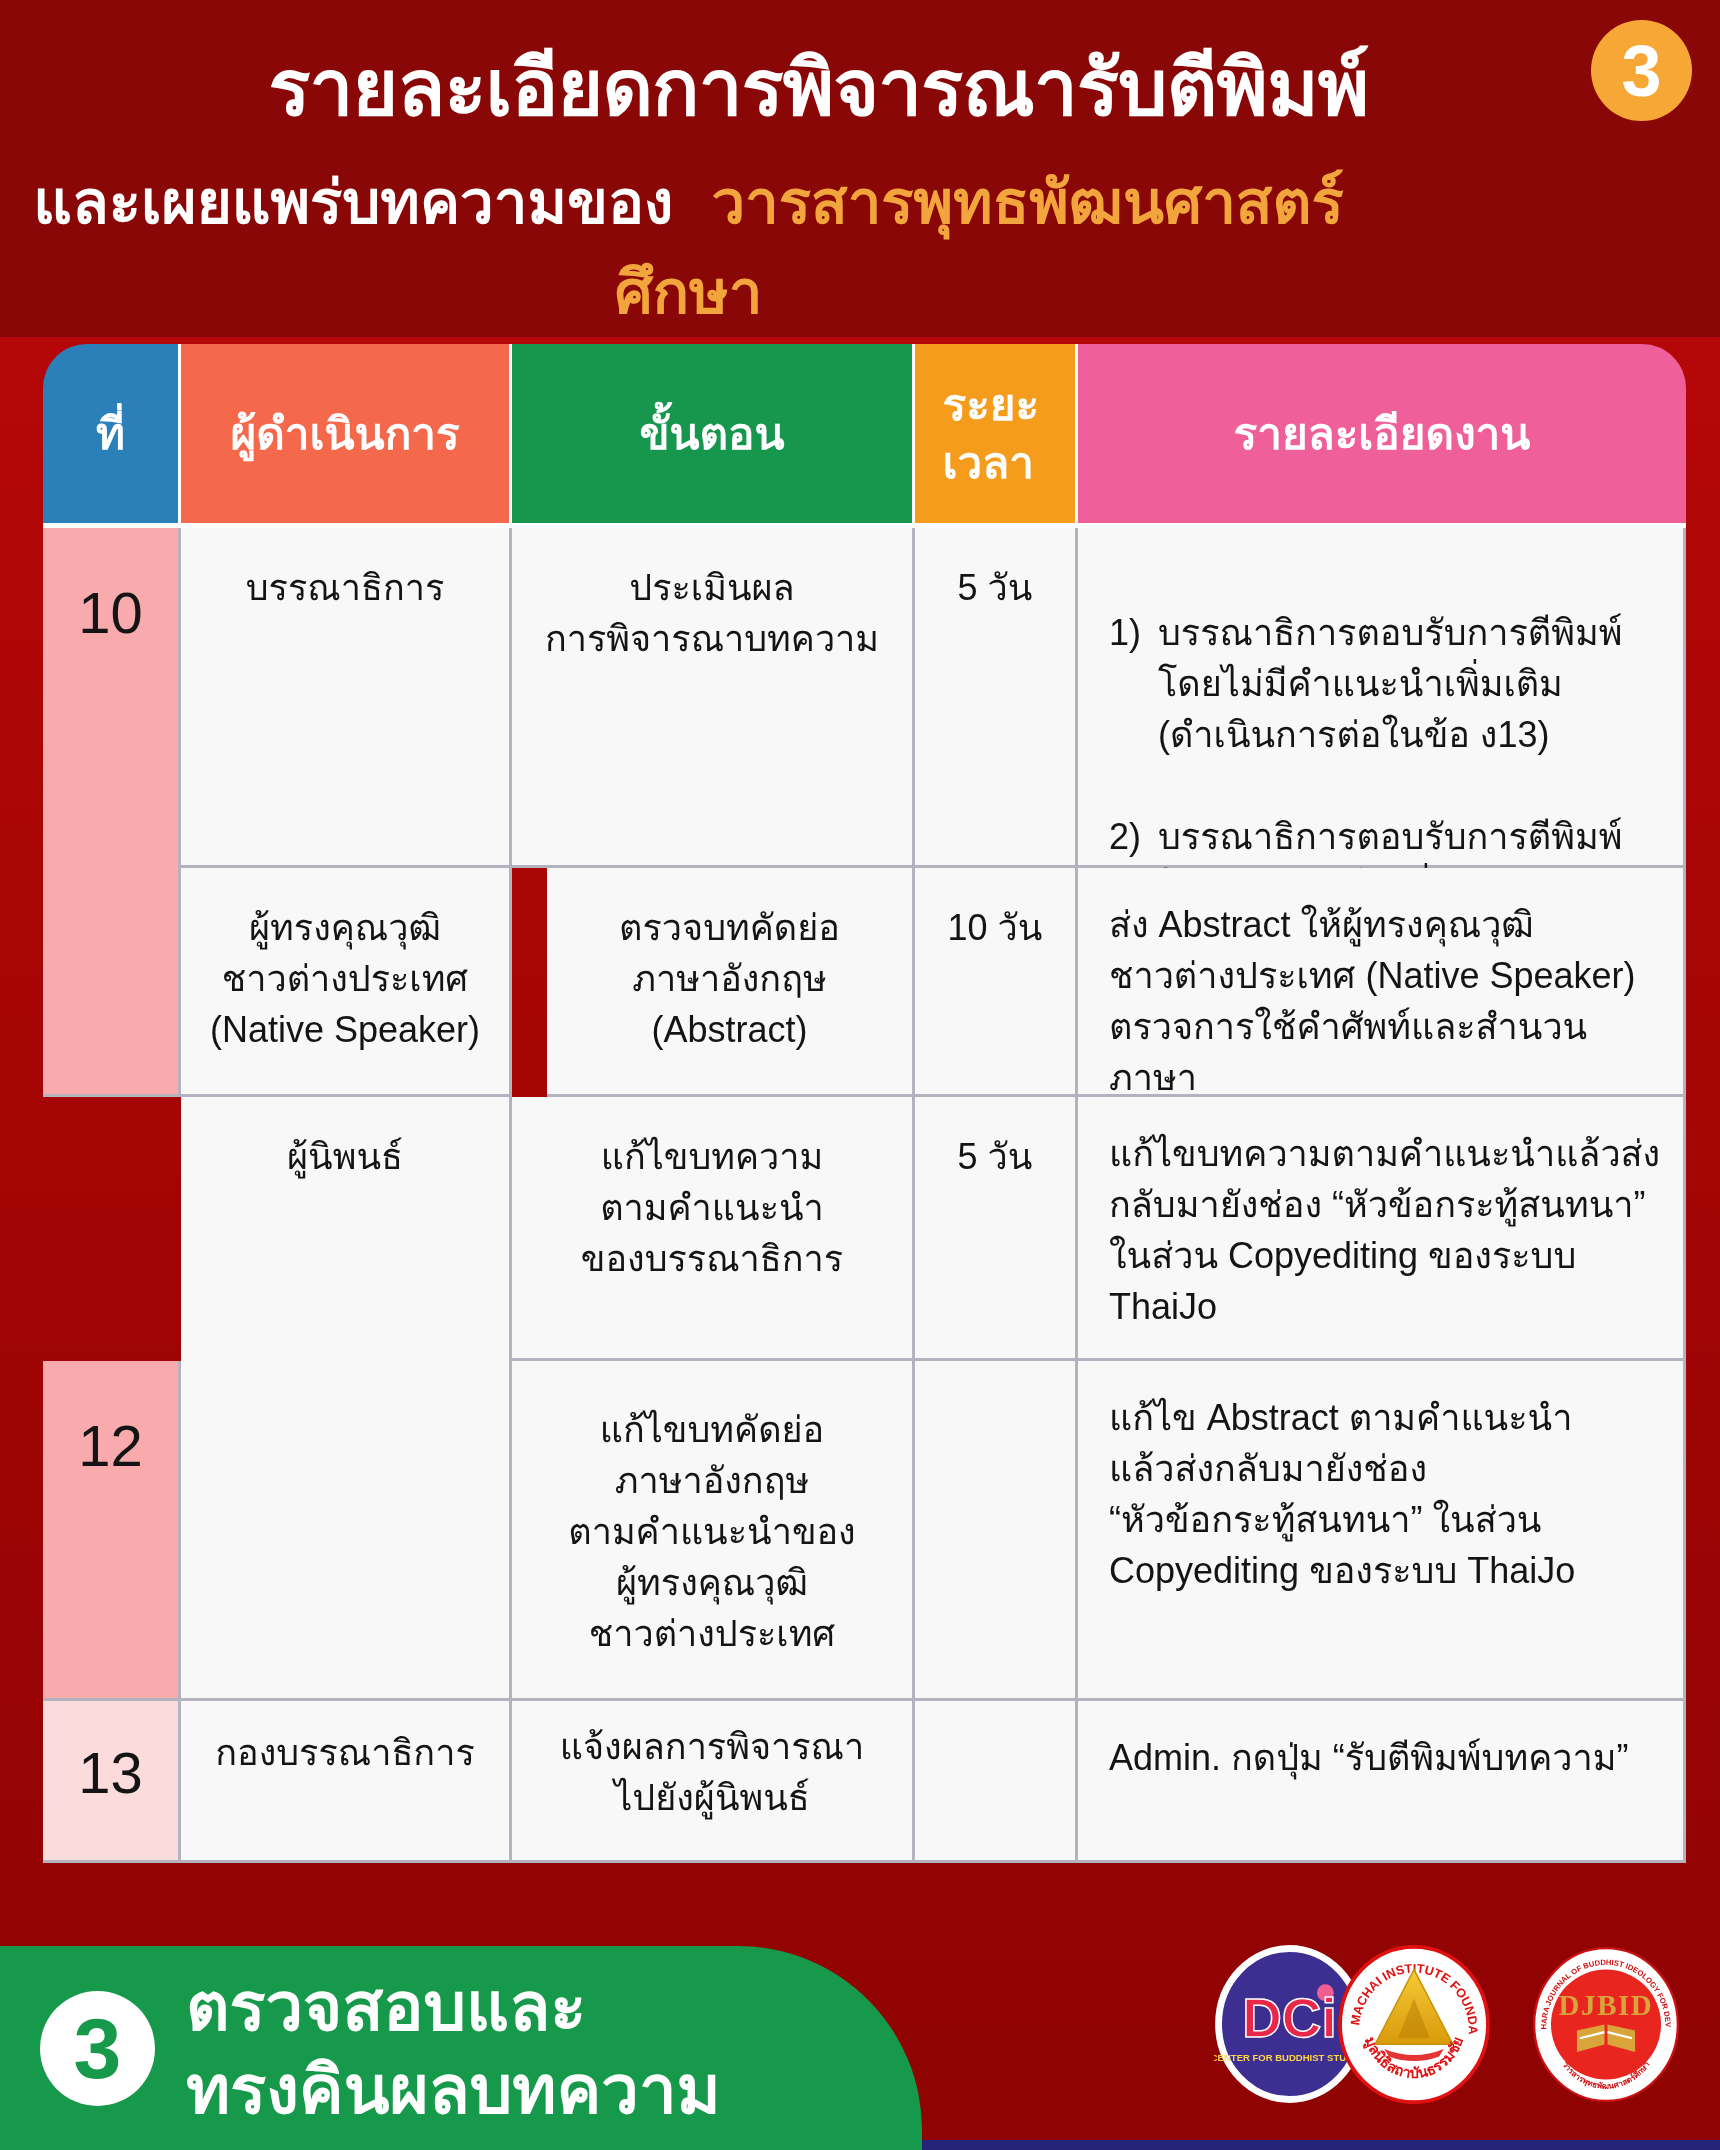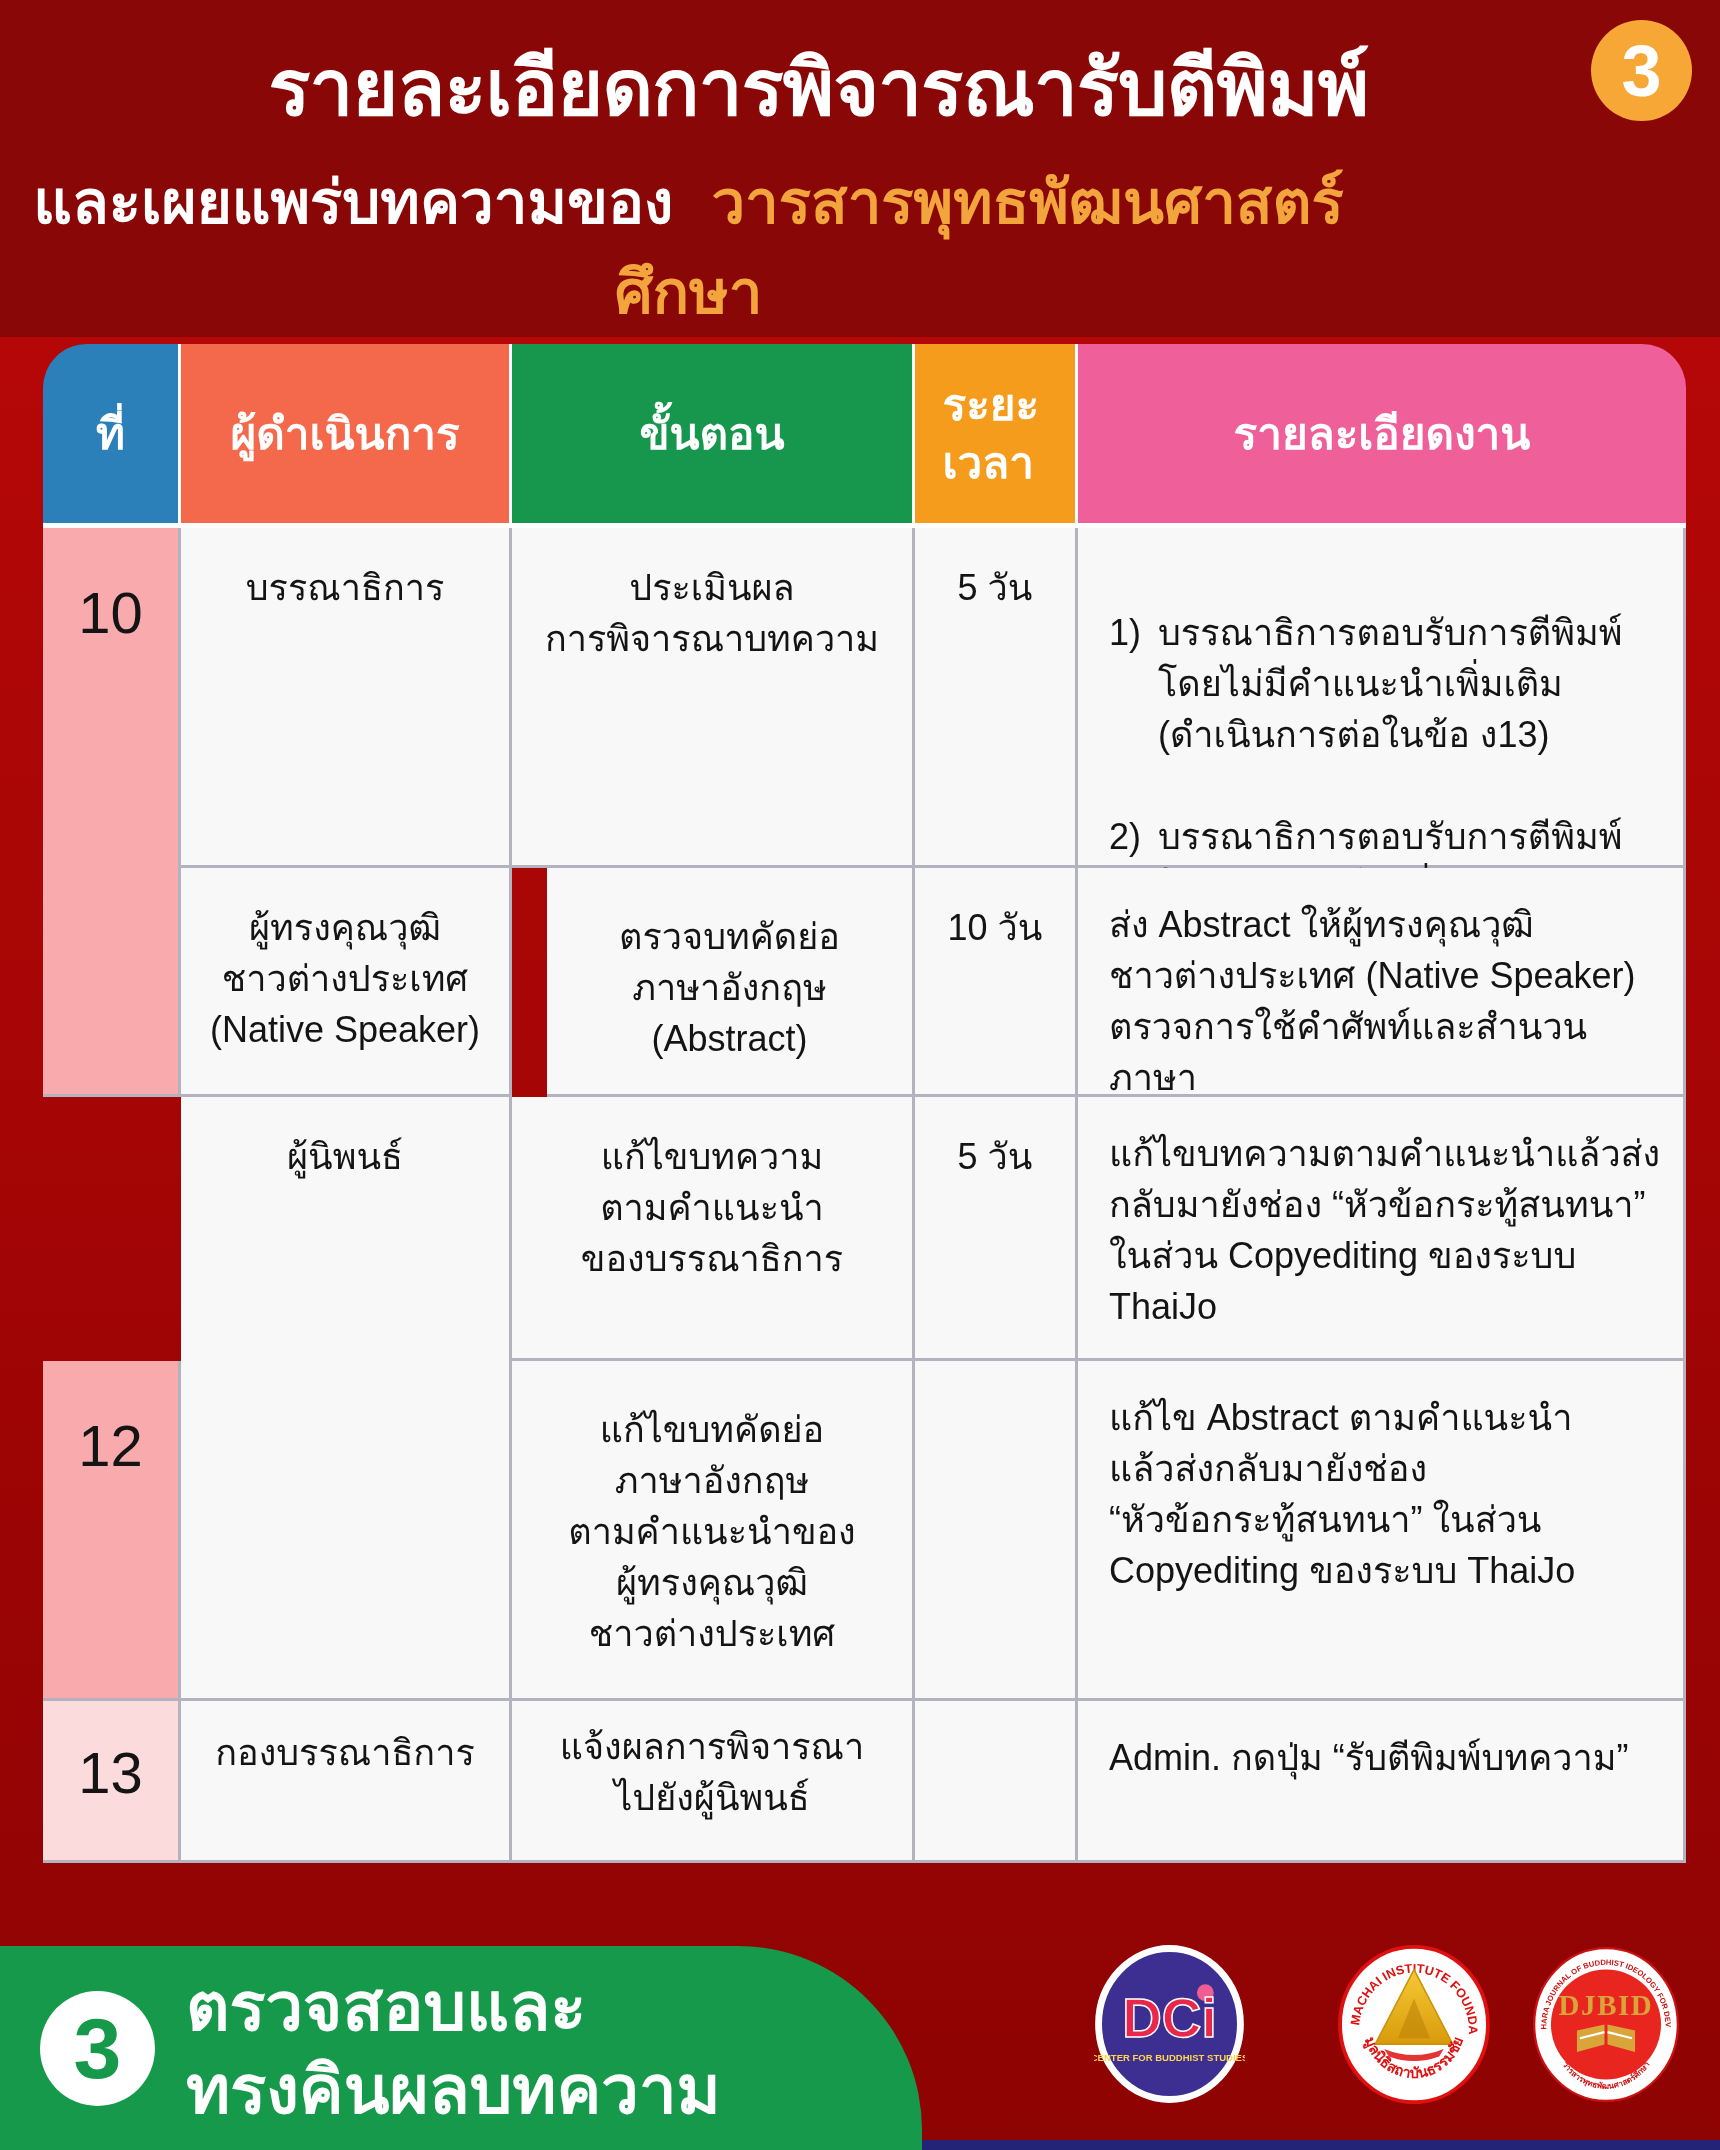--- a/index.html
+++ b/index.html
@@ -46,21 +46,21 @@
   .n12{grid-column:1;grid-row:5;}
   .n13{grid-column:1;grid-row:6;padding-top:31px;}
 
   .opc,.stc,.duc{text-align:center;padding-top:34px;}
   .op10a{grid-column:2;grid-row:2;}
   .op10b{grid-column:2;grid-row:3;}
   .op1112{grid-column:2;grid-row:4 / span 2;}
   .op13{grid-column:2;grid-row:6;padding-top:26px;}
 
   .st10a{grid-column:3;grid-row:2;}
-  .st10b{grid-column:3;grid-row:3;padding-top:43px;margin-left:35px;}
+  .st10b{grid-column:3;grid-row:3;padding-top:34px;margin-left:35px;}
   .st11{grid-column:3;grid-row:4;}
   .st12{grid-column:3;grid-row:5;padding-top:43px;}
   .st13{grid-column:3;grid-row:6;padding-top:20px;}
 
   .du10a{grid-column:4;grid-row:2;}
   .du10b{grid-column:4;grid-row:3;}
   .du11{grid-column:4;grid-row:4;}
   .du12{grid-column:4;grid-row:5;}
   .du13{grid-column:4;grid-row:6;}
 
@@ -76,21 +76,21 @@
 
   
   .fbadge{position:absolute;left:0;top:1946px;width:922px;height:204px;background:#17994b;
     border-top-right-radius:184px;z-index:2;display:flex;align-items:center;}
   .fcircle{width:115px;height:115px;border-radius:50%;background:#fff;color:#17994b;
     font-size:86px;font-weight:800;display:flex;align-items:center;justify-content:center;
     margin-left:40px;flex:none;}
   .ftext{margin-left:31px;color:#fff;font-weight:800;font-size:67px;line-height:1.24;}
 
   .logo{position:absolute;top:1945px;z-index:2;}
-  .logo-dci{left:1094px;}
+  .logo-dci{left:1214px;}
   .logo-dmc{left:1337px;}
   .logo-djb{left:1531px;}
 </style>
 </head>
 <body>
 
 <div class="bg-top"></div>
 <div class="bg-main"></div>
 <div class="bottom-strip"></div>
 

